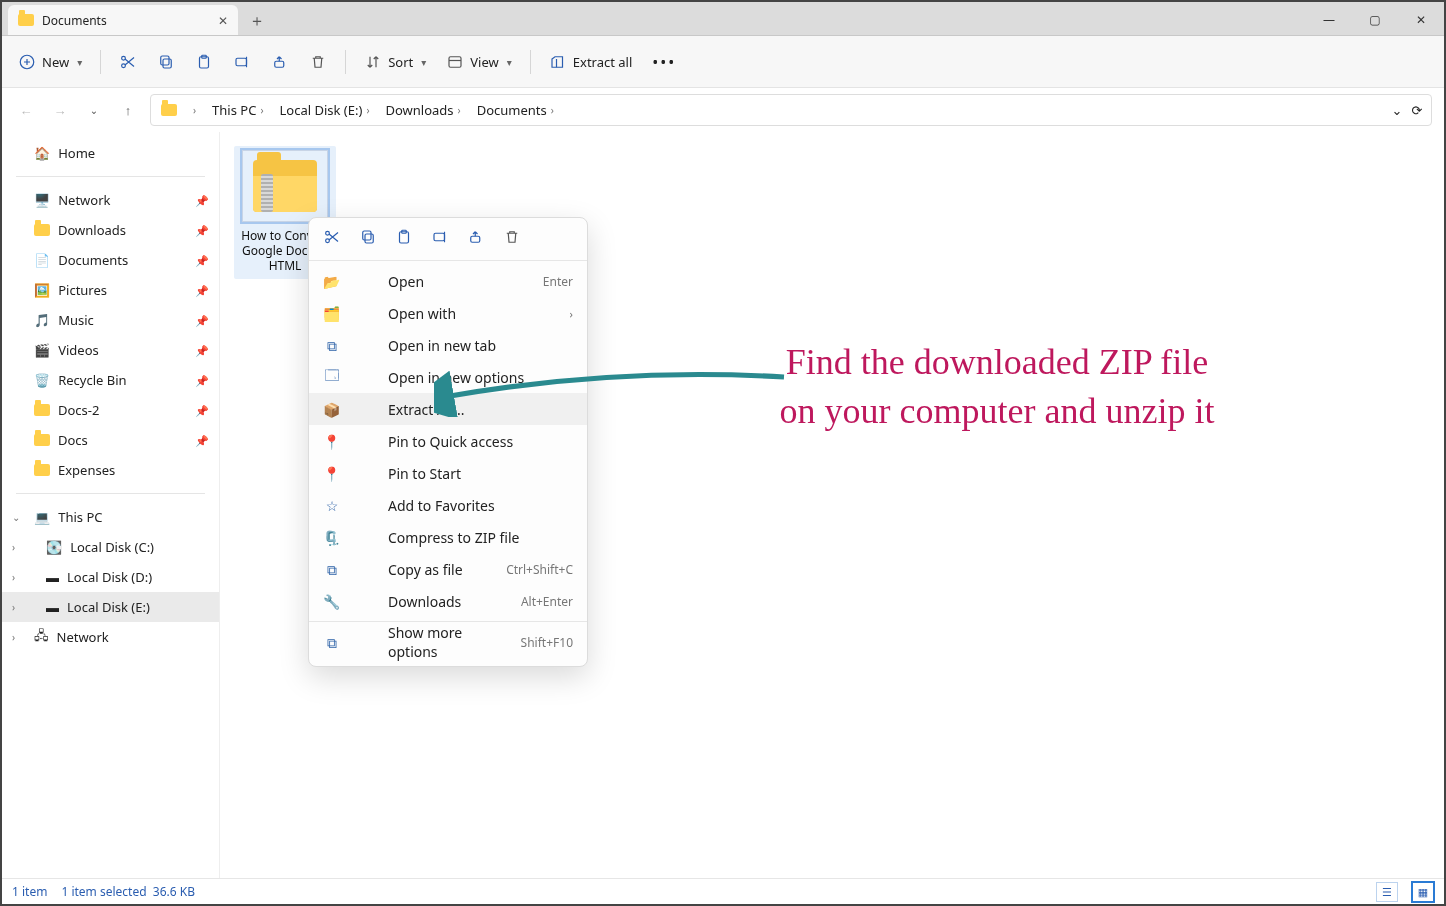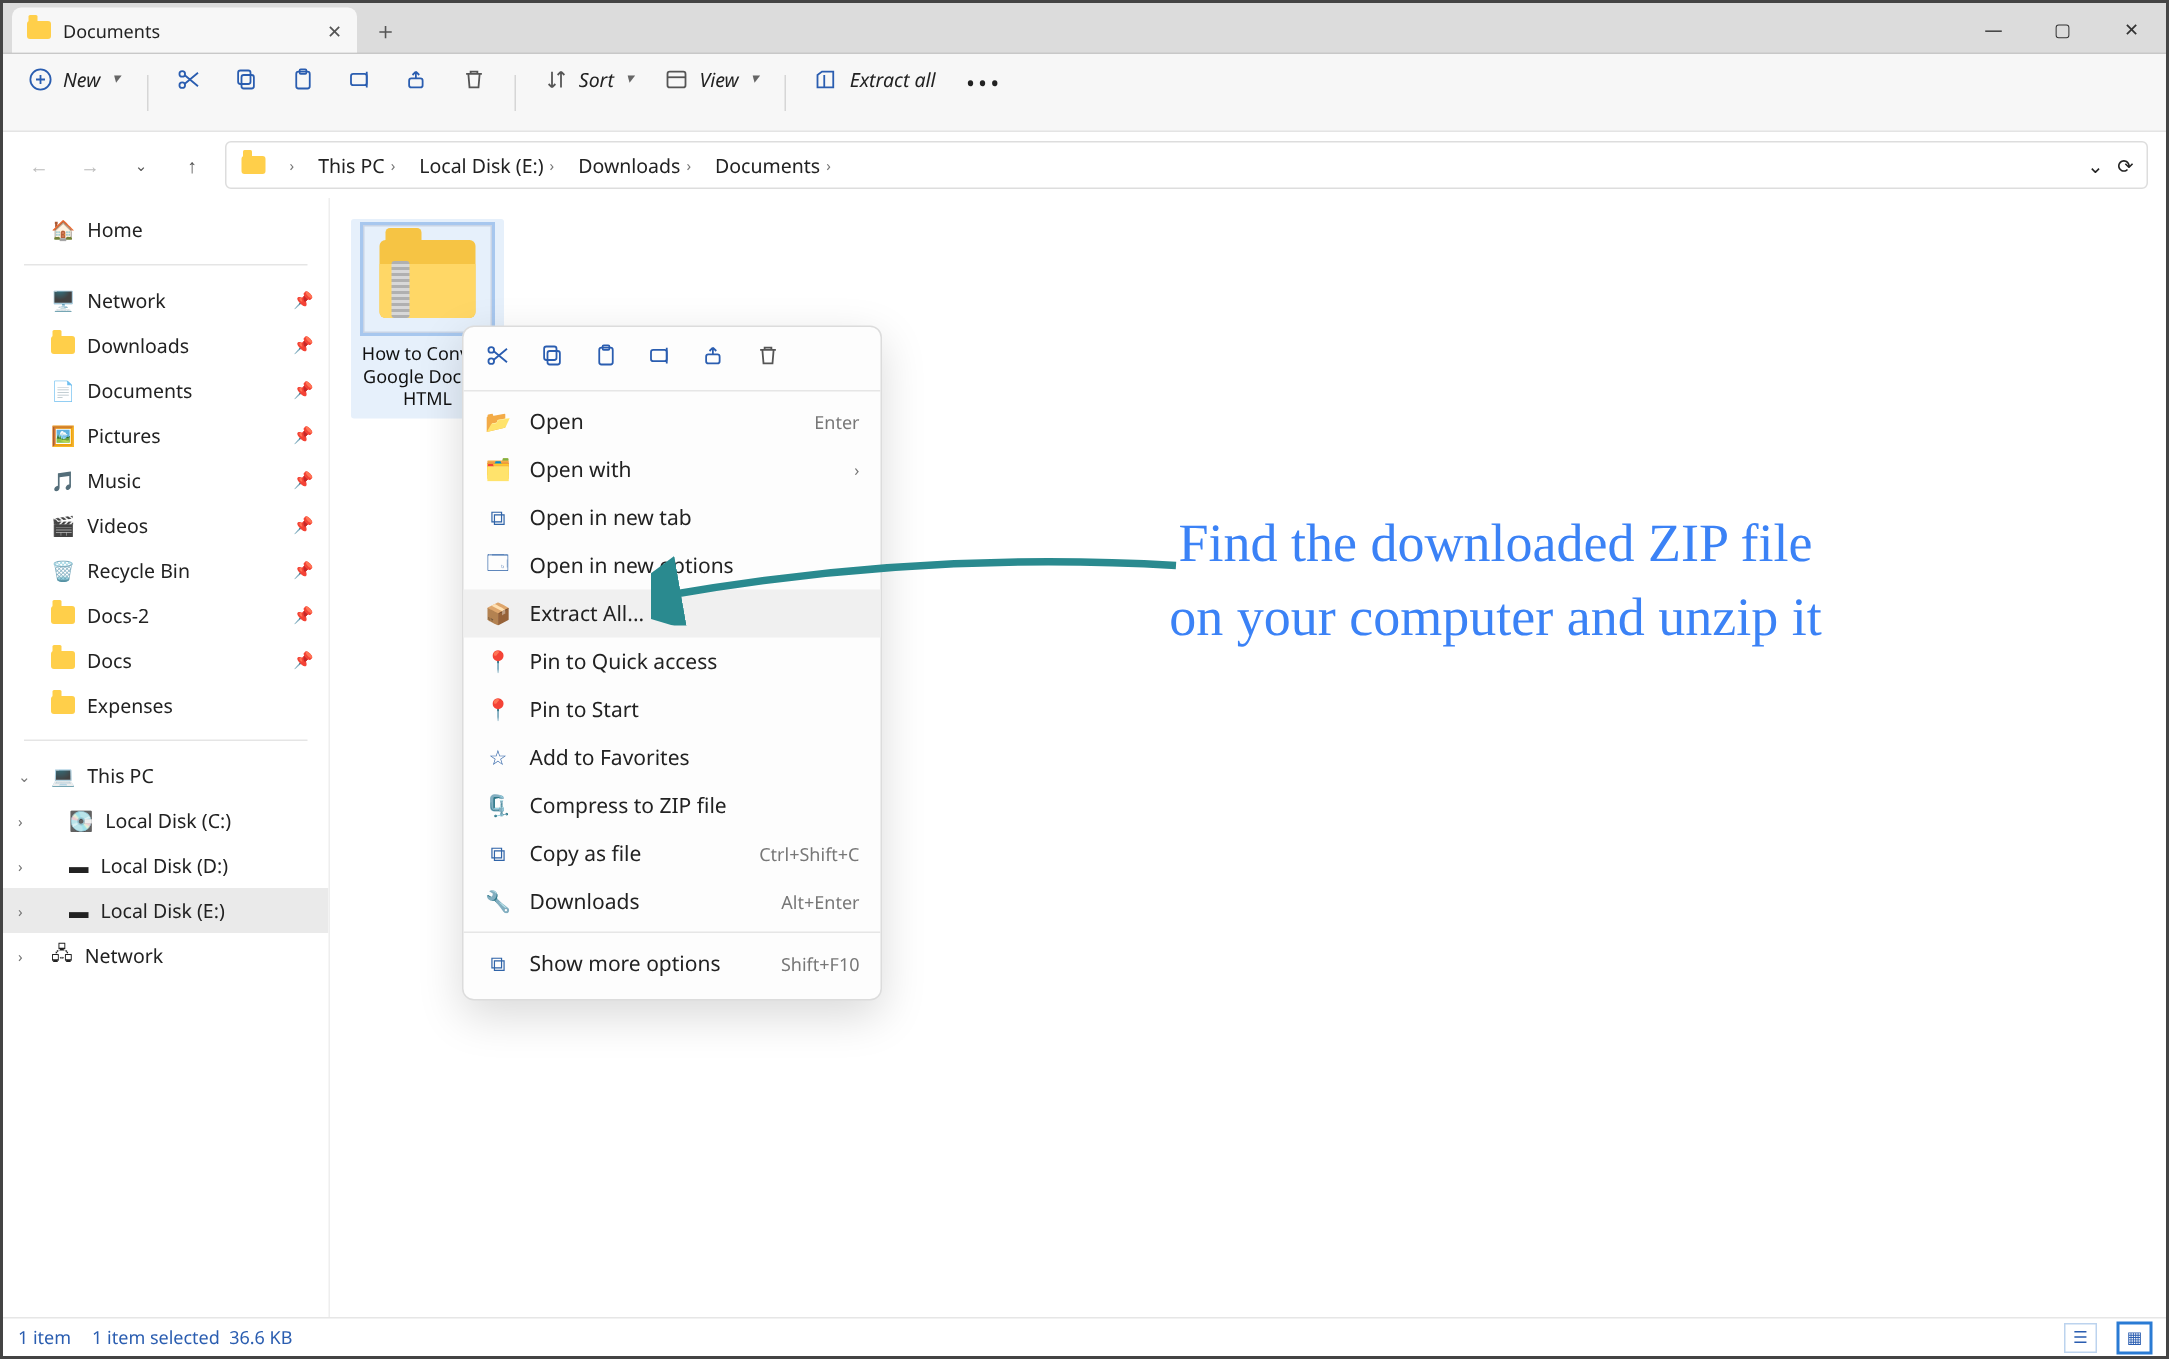--- a/index.html
+++ b/index.html
@@ -9,21 +9,21 @@
 .tab-strip { height: 34px; background: #dcdcdc; display: flex; align-items: flex-end; border-bottom: 1px solid #c8c8c8; }
 .tab { height: 30px; width: 230px; background: #f7f7f7; border-top-left-radius: 6px; border-top-right-radius: 6px; display: flex; align-items: center; padding: 0 10px; gap: 8px; margin-left: 6px; font-size: 12px; }
 .tab .title { flex: 1; color: #222; }
 .tab .close { color: #555; cursor: pointer; }
 .new-tab-btn { width: 30px; height: 30px; display: flex; align-items: center; justify-content: center; color: #555; cursor: pointer; margin-left: 4px; }
 .win-controls { margin-left: auto; display: flex; }
 .win-controls div { width: 46px; height: 32px; display: flex; align-items: center; justify-content: center; font-size: 12px; color: #333; }
 
 
 .toolbar { height: 52px; background: #f7f7f7; display: flex; align-items: center; padding: 0 8px; gap: 4px; border-bottom: 1px solid #e4e4e4; }
-.tb-btn { height: 36px; padding: 0 8px; display: flex; gap: 6px; border-radius: 4px; font-size: 13px; color: #222; font-style: italic; }
+.tb-btn { height: 36px; padding: 0 8px; display: flex; align-items: center; gap: 6px; border-radius: 4px; font-size: 13px; color: #222; }
 .tb-sep { width: 1px; height: 24px; background: #d6d6d6; margin: 0 6px; }
 .tb-btn svg, .tb-btn .ico { width: 18px; height: 18px; }
 .chev { font-size: 10px; color: #666; margin-left: 2px; }
 
 
 .nav-row { height: 44px; display: flex; align-items: center; padding: 0 12px; gap: 10px; }
 .nav-arrow { width: 24px; text-align: center; color: #555; font-size: 13px; }
 .nav-arrow.dis { color: #bbb; }
 .crumb-bar { flex: 1; height: 32px; border: 1px solid #ddd; border-radius: 4px; display: flex; align-items: center; padding: 2px 6px; gap: 4px; font-size: 13px; color: #222; }
 .crumb-bar .seg { padding: 0 4px; display:flex; align-items:center; }
@@ -54,33 +54,33 @@
 .zip-folder .front { position:absolute; bottom:0; left:0; right:0; height:36px; background:#ffd766; border-radius:0 0 4px 4px; }
 .zip-folder .zipper { position:absolute; left:8px; top:14px; width:12px; bottom:0; background:repeating-linear-gradient(#b0b0b0 0 2px,#d8d8d8 2px 4px); border-radius:2px; }
 
 
 .ctx { position: absolute; left: 306px; top: 215px; width: 280px; background: #fdfdfd; border: 1px solid #dcdcdc; border-radius: 8px; box-shadow: 0 10px 30px rgba(0,0,0,.15); padding: 8px 0; font-size: 14px; color:#222; z-index:20; }
 .ctx-iconrow { display:flex; gap:18px; padding: 2px 14px 10px; color:#3064a8; }
 .ctx-iconrow span { width:18px; height:18px; display:flex; align-items:center; justify-content:center; }
 .ctx-sep { height:1px; background:#e6e6e6; margin:4px 0; }
 .ctx-item { height:32px; display:flex; align-items:center; padding: 0 14px; gap:12px; }
 .ctx-item:hover, .ctx-item.hover { background:#f0f0f0; }
-.ctx-item .label { flex:1; }
+.ctx-item .label { flex:1;margin-left:35px; }
 .ctx-item .shortcut { color:#777; font-size:12px; }
 .ctx-item .ic { width:18px; height:18px; display:flex; align-items:center; justify-content:center; color:#3064a8; font-size:14px; }
 .ctx-item .sub { color:#777; font-size:11px; }
 
 
 .status { position:absolute; bottom:0; left:0; right:0; height:26px; border-top:1px solid #e6e6e6; display:flex; align-items:center; padding:0 10px; font-size:12px; color:#2a5db0; gap:14px; }
 .status .spacer { flex:1; }
 .status .vbtn { width:22px; height:20px; border:1px solid #bcd3ee; display:flex; align-items:center; justify-content:center; font-size:11px; color:#2a5db0; }
 .status .vbtn.active { border-color:#2a7bd4; outline:1px solid #2a7bd4; }
 
 
-.anno-text { position:absolute; left:770px; top:336px; width:450px; font-size:36px; line-height:1.35; color:#3b82f6; text-align:center; font-family: "Comic Sans MS", "Segoe Script", cursive; z-index:30; }
+.anno-text { position:absolute; left:770px; top:336px; width:450px; font-size:36px; line-height:1.35; color:#be185d; text-align:center; font-family: "Comic Sans MS", "Segoe Script", cursive; z-index:30; }
 .anno-arrow { position:absolute; left:432px; top:355px; width:360px; height:60px; z-index:30; }
 
 
 .folder-ico { width:16px; height:12px; background:#ffcf4a; border-radius:2px; position:relative; display:inline-block; }
 .folder-ico::before { content:""; position:absolute; top:-4px; left:1px; width:6px; height:5px; background:#ffcf4a; border-radius:1px 1px 0 0; }
 .ico-sm { width:16px; height:16px; display:inline-flex; align-items:center; justify-content:center; }
 .refresh-ic::before { content:"⟳"; }
 </style>
 </head>
 <body>

